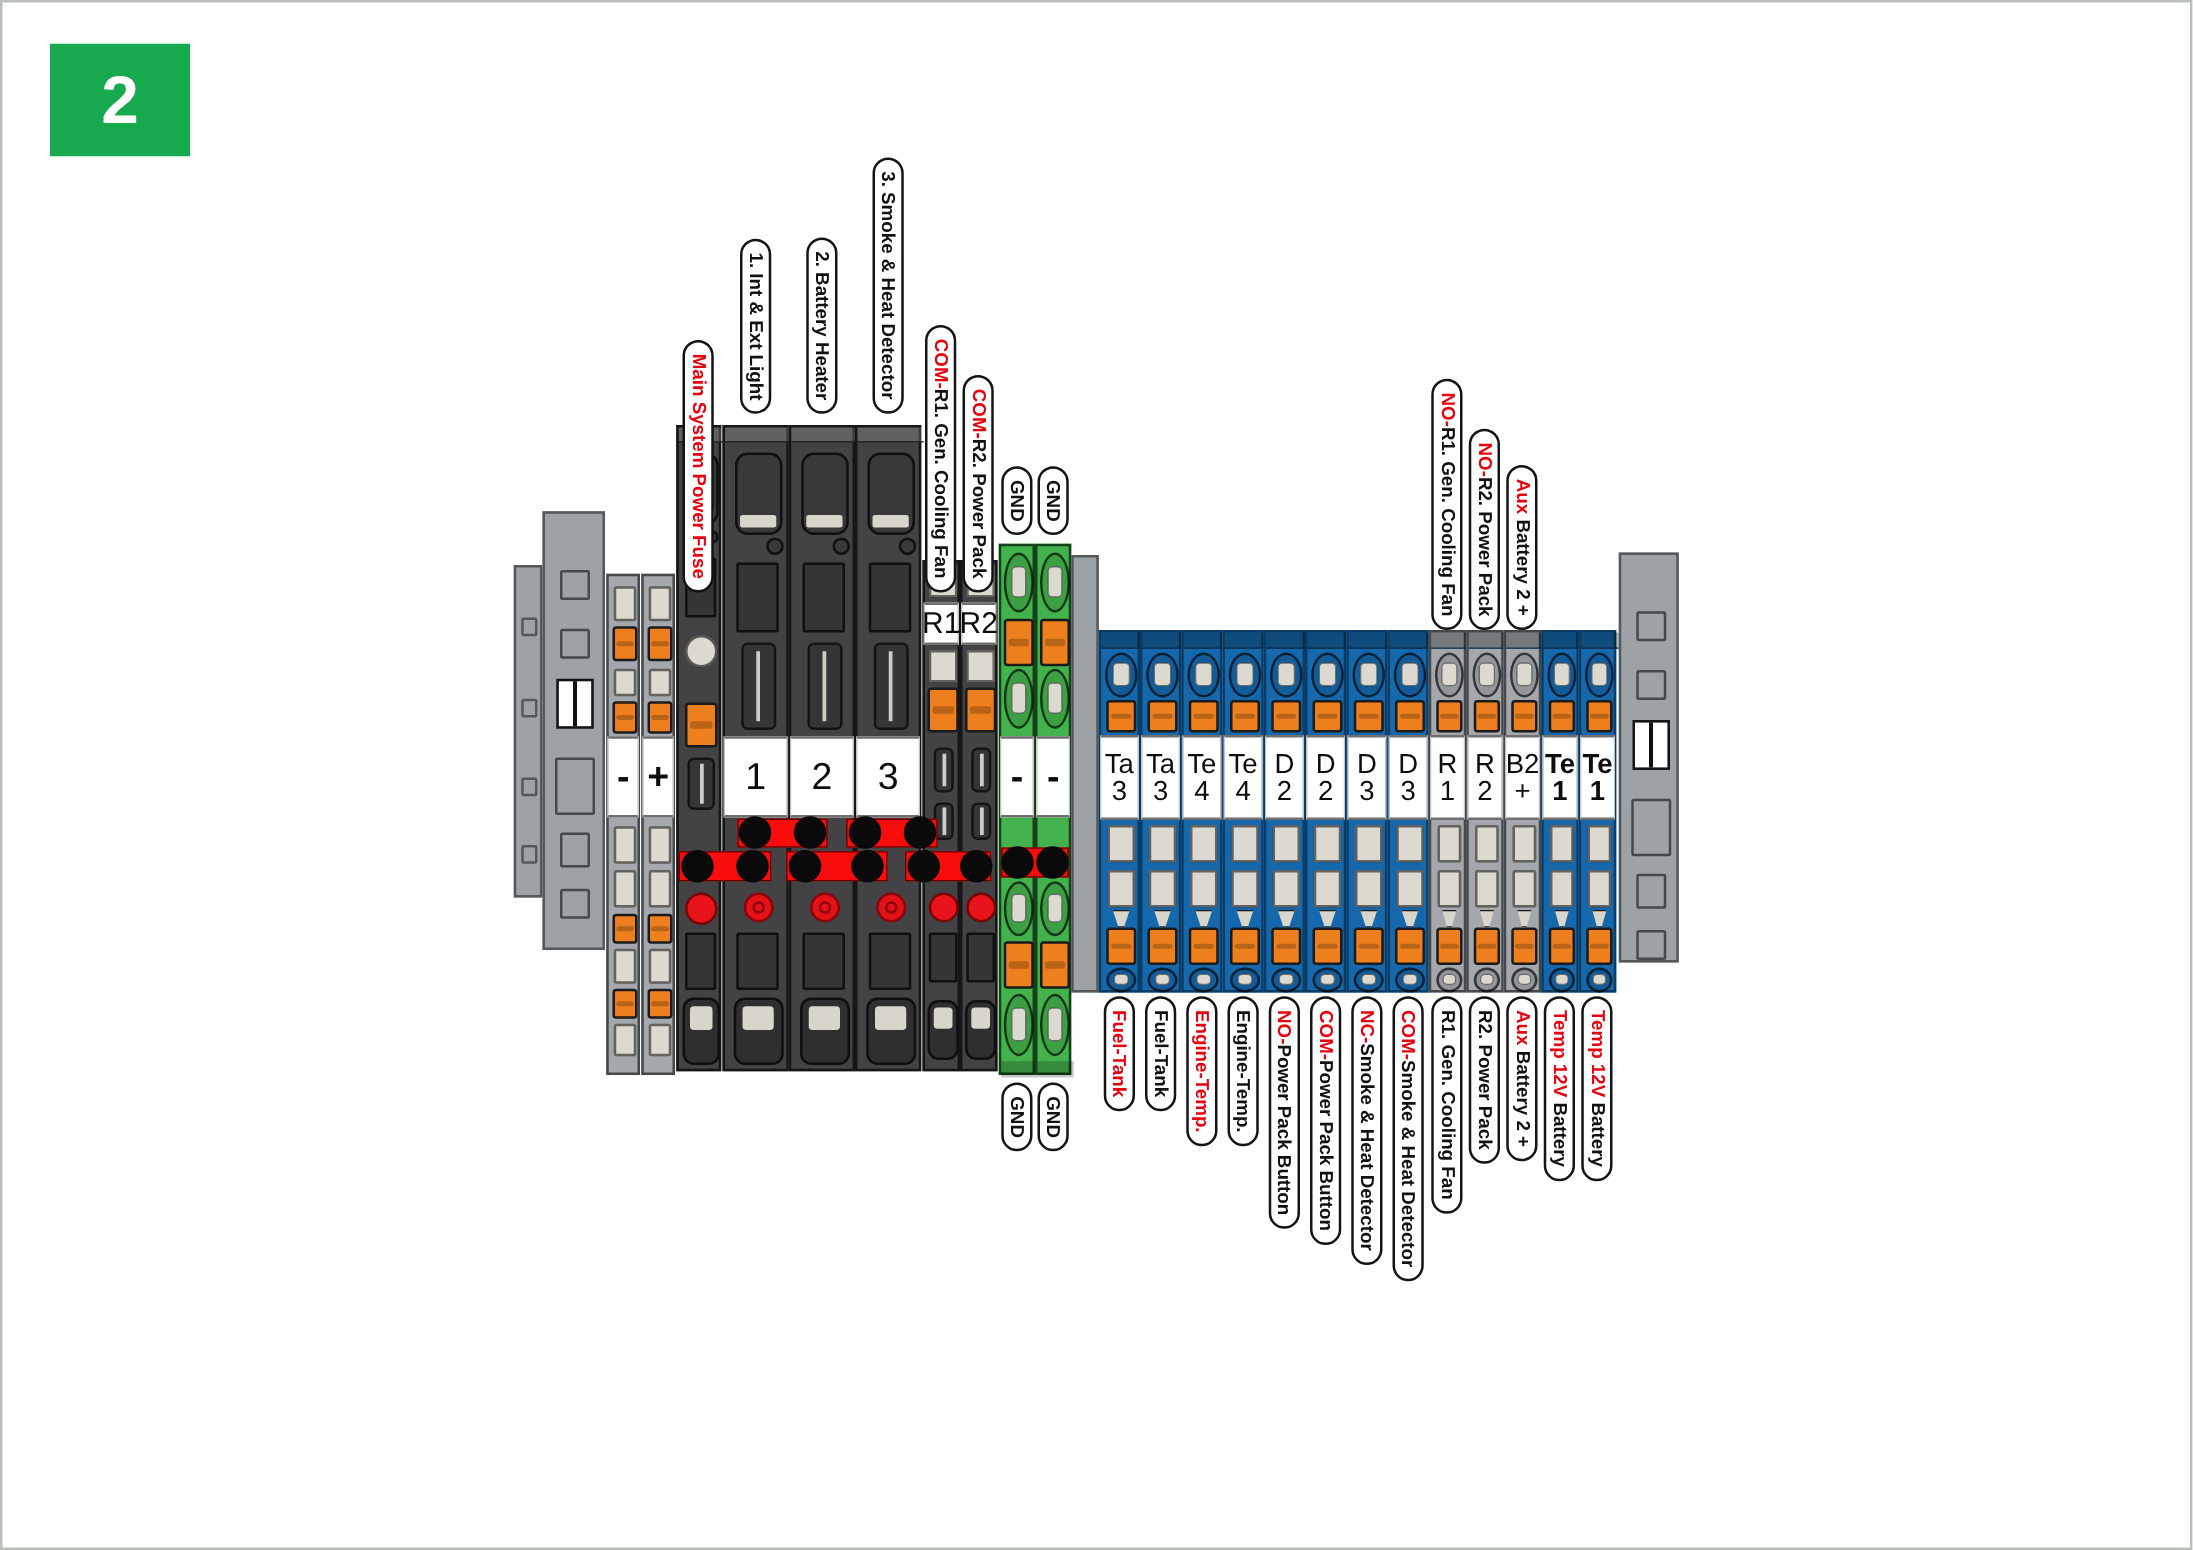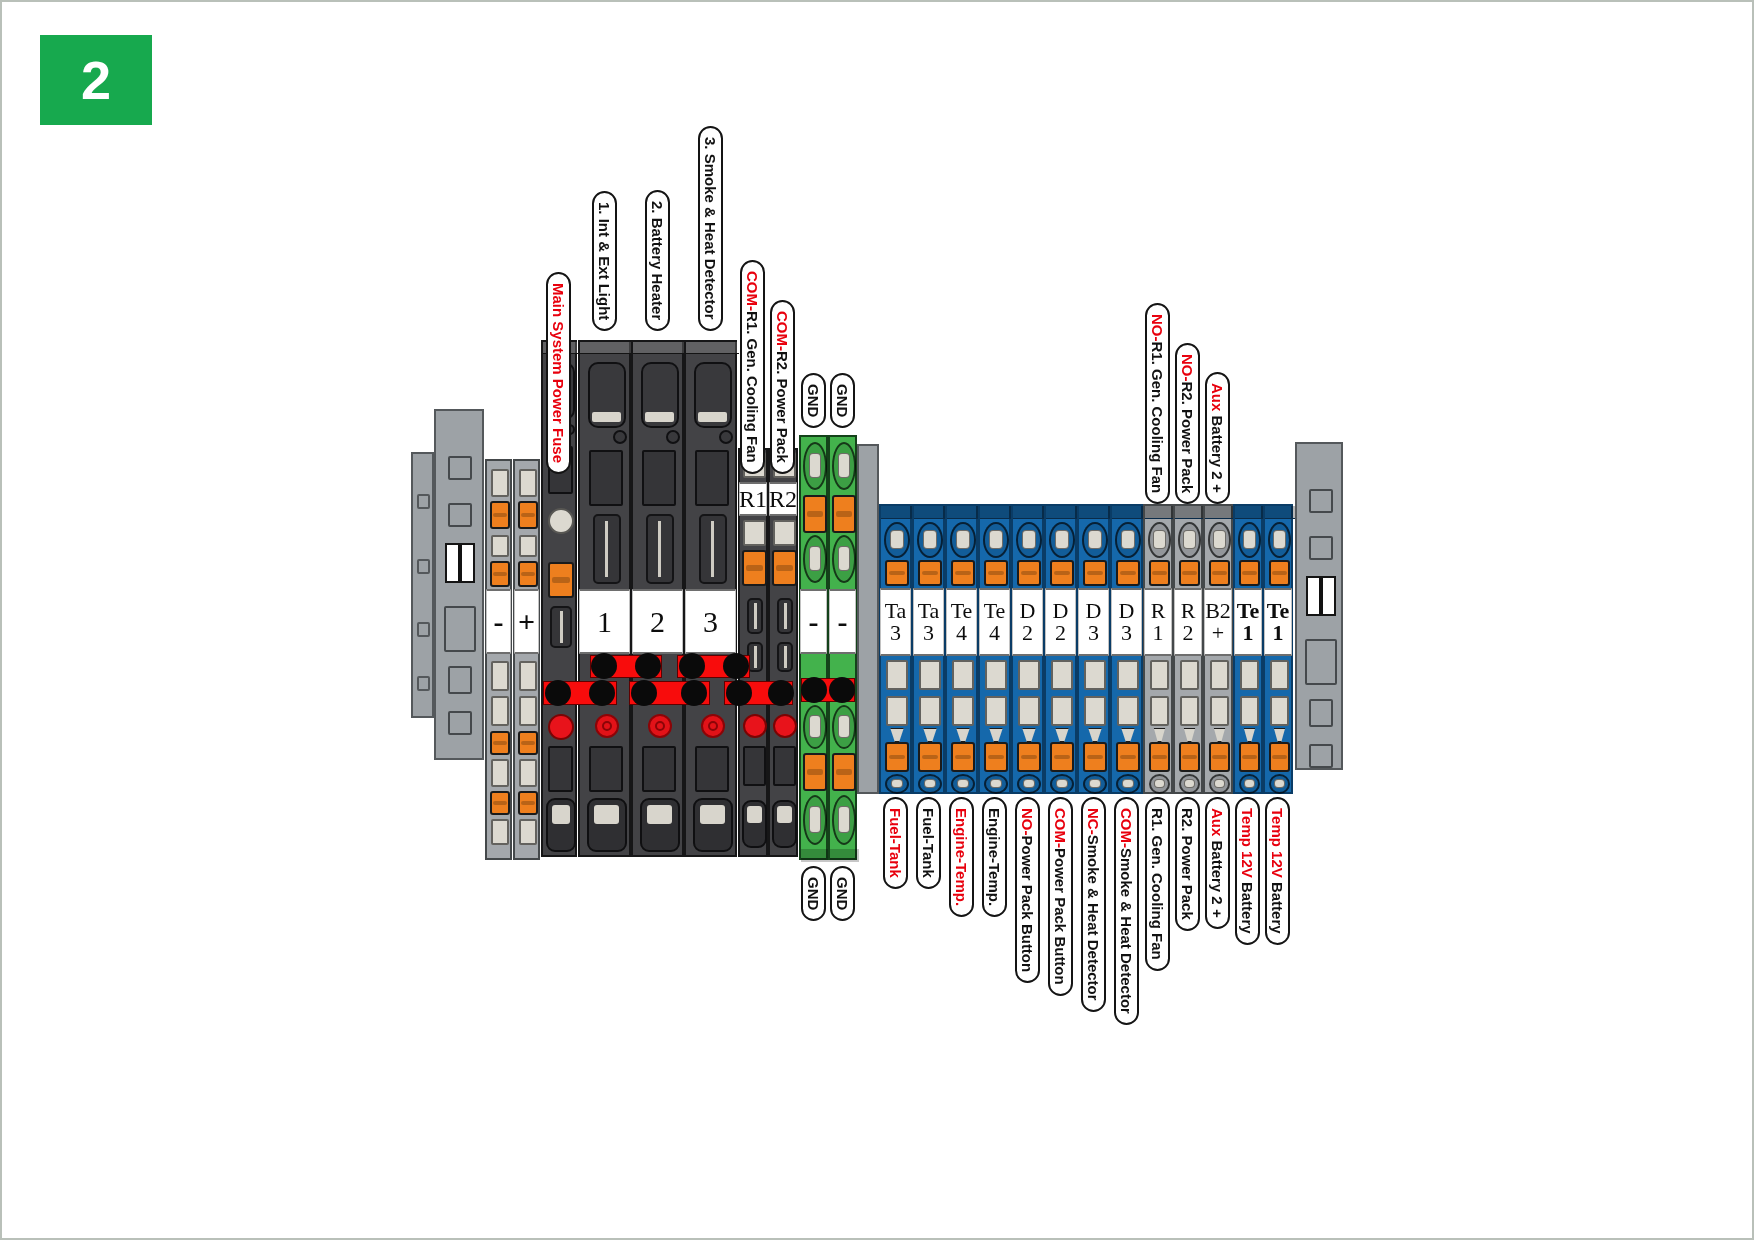--- a/index.html
+++ b/index.html
@@ -2,21 +2,21 @@
 <html><head>
 <meta charset="utf-8">
 <style>
   html,body{margin:0;padding:0;background:#e9e9e9;}
   *{box-sizing:border-box;}
   .stage{position:relative;width:1754px;height:1240px;background:#ffffff;border:2px solid #b9c0b9;
          font-family:"Liberation Sans",sans-serif;overflow:hidden;}
   .badge{position:absolute;left:38px;top:33px;width:112px;height:90px;background:#17a94e;color:#fff;
          display:flex;align-items:center;justify-content:center;font-size:54px;font-weight:bold;}
   
-  .col{position:absolute;border:2px solid #14b8a6;font-family:Liberation Serif, serif;}
+  .col{position:absolute;border:2px solid #14b8a6;}
   .col.end,.col.end2,.col.spacer{background:#9da2a6;border-color:#54585b;}
   .col.grayL,.col.grayR{background:#a4a8ac;border-color:#44484a;}
   .col.fuse,.col.fusemain,.col.relay{background:#434346;border-color:#161617;}
   .col.green{background:#43b24c;border-color:#14421a;}
   .col.blue,.col.blueT{background:#1568ab;border-color:#0a3c66;}
   .col>div{position:absolute;}
   
   .cap{background:rgba(255,255,255,.16);border-bottom:1px solid #141414;}
   .capg{background:rgba(0,0,0,.22);}
   .topstrip{background:rgba(0,0,0,.28);border-bottom:1px solid #0a2b49;}

